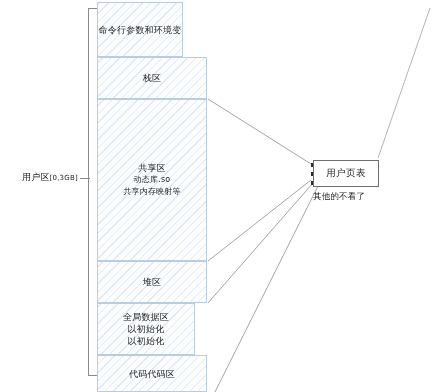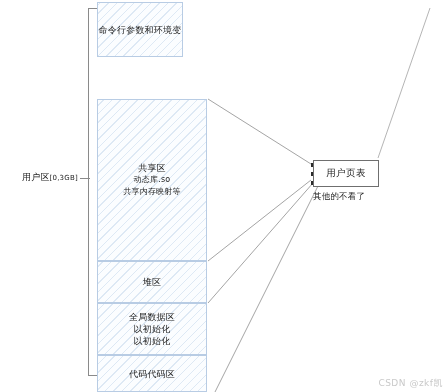--- a/index.html
+++ b/index.html
@@ -52,21 +52,21 @@
   }
   .mem-block .ln.sub {
     font-size: 8px;
   }
 
   
   #block-args   { left: 97px;  top: 2px;   width: 86px; height: 55px; }
   #block-stack  { left: 97px;  top: 57px;  width: 110px; height: 42px; }
   #block-shared { left: 97px;  top: 99px;  width: 110px; height: 162px; }
   #block-heap   { left: 97px;  top: 261px; width: 110px; height: 42px; }
-  #block-global { left: 97px;  top: 303px; width: 110px; height: 52px; }
+  #block-global { left: 97px;  top: 303px; width: 98px; height: 52px; }
   #block-code   { left: 97px;  top: 355px; width: 110px; height: 37px; }
 
   #block-args .ln { font-size: 9px; }
 
   
   #left-bracket {
     position: absolute;
     left: 88px;
     top: 8px;
     width: 9px;
@@ -171,20 +171,23 @@
 
     <line x1="208" y1="303" x2="313" y2="183" stroke="#9a9a9a" stroke-width="0.9"></line>
 
     <line x1="318" y1="186" x2="215" y2="392" stroke="#9a9a9a" stroke-width="0.9"></line>
   </svg>
 
   <div class="mem-block" id="block-args">
     <span class="ln">命令行参数和环境变</span>
   </div>
 
+  <div class="mem-block" id="block-stack">
+    <span class="ln">栈区</span>
+  </div>
 
   <div class="mem-block" id="block-shared">
     <span class="ln">共享区</span>
     <span class="ln sub">动态库.so</span>
     <span class="ln sub">共享内存映射等</span>
   </div>
 
   <div class="mem-block" id="block-heap">
     <span class="ln">堆区</span>
   </div>
@@ -209,15 +212,14 @@
   <div class="anchor-dot" id="anchor-top"></div>
   <div class="anchor-dot" id="anchor-mid"></div>
   <div class="anchor-dot" id="anchor-bottom"></div>
 
   <div id="page-table-box">
     <span>用户页表</span>
   </div>
 
   <div id="other-note">其他的不看了</div>
 
-  <div id="watermark">CSDN @zkf凯</div>
 
 </div>
 
 </body></html>

